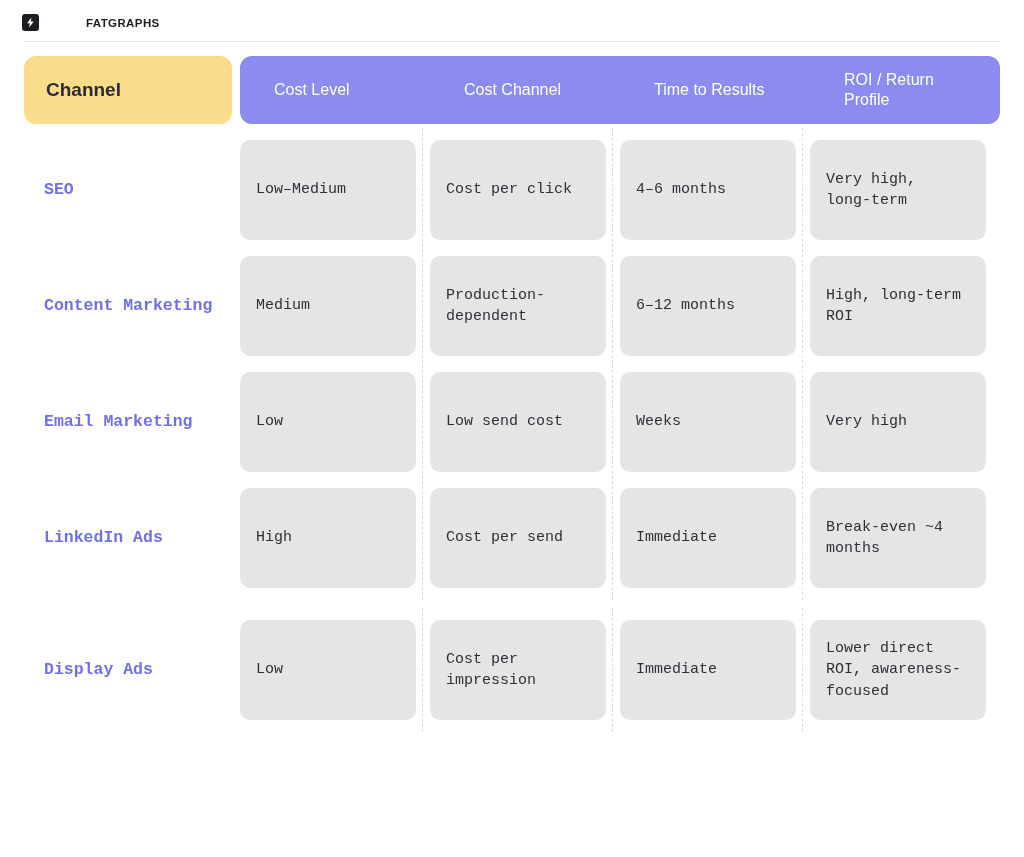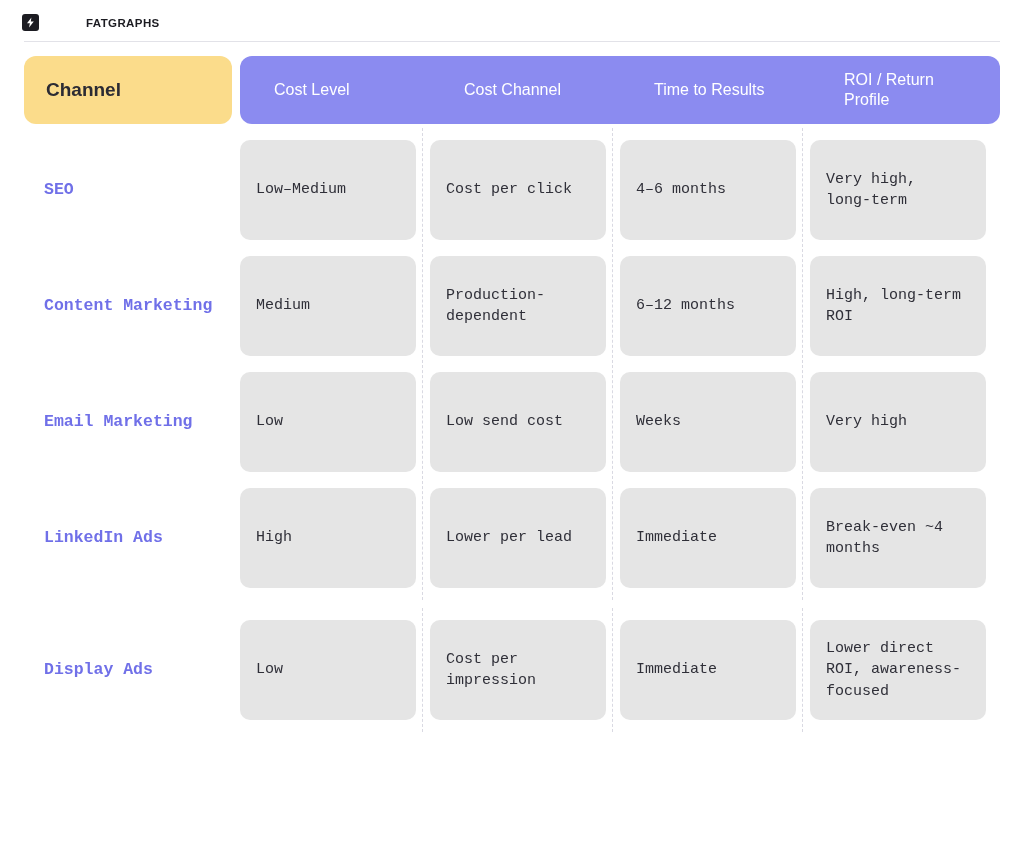--- a/index.html
+++ b/index.html
@@ -268,21 +268,21 @@
 
         <tr>
           <td>
             <div class="ch-label">LinkedIn Ads</div>
           </td>
           <td class="cell-outer">
             <div class="cell">High</div>
             <span class="sep"></span>
           </td>
           <td class="cell-outer">
-            <div class="cell">Lower per lead</div>
+            <div class="cell">Cost per send</div>
             <span class="sep"></span>
           </td>
           <td class="cell-outer">
             <div class="cell">Immediate</div>
             <span class="sep"></span>
           </td>
           <td class="cell-outer">
             <div class="cell">Break-even ~4 months</div>
           </td>
         </tr>

